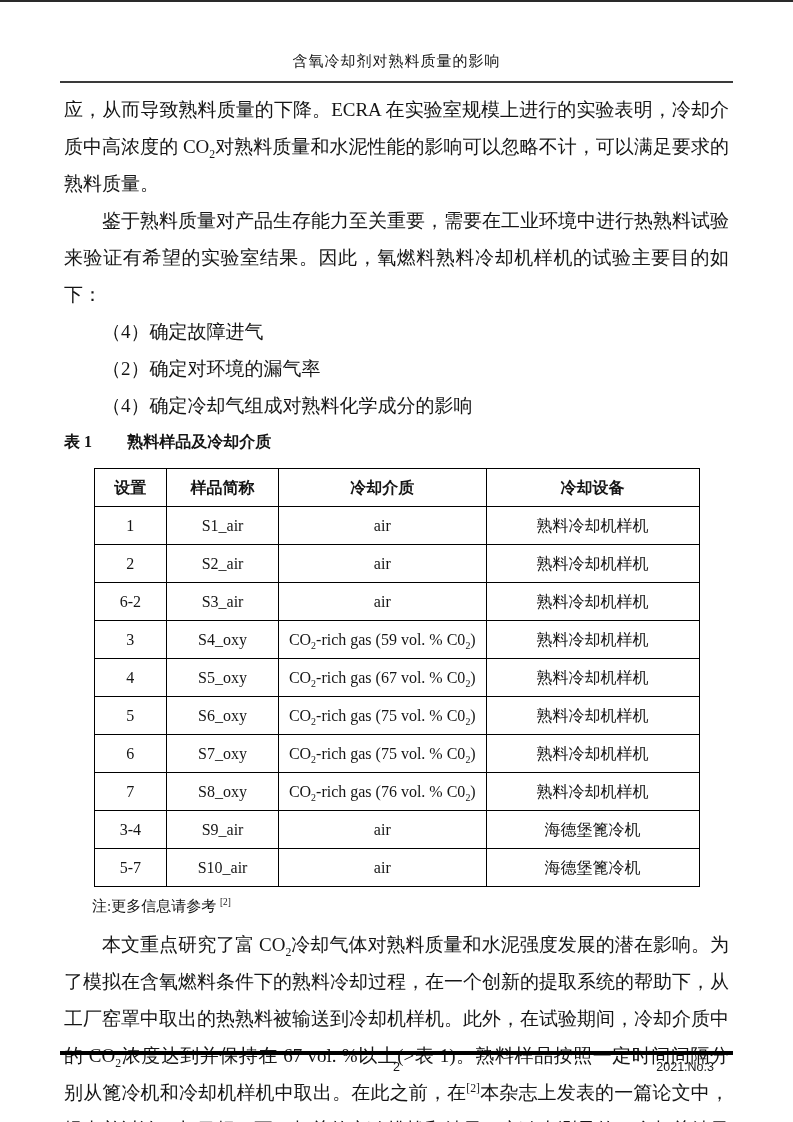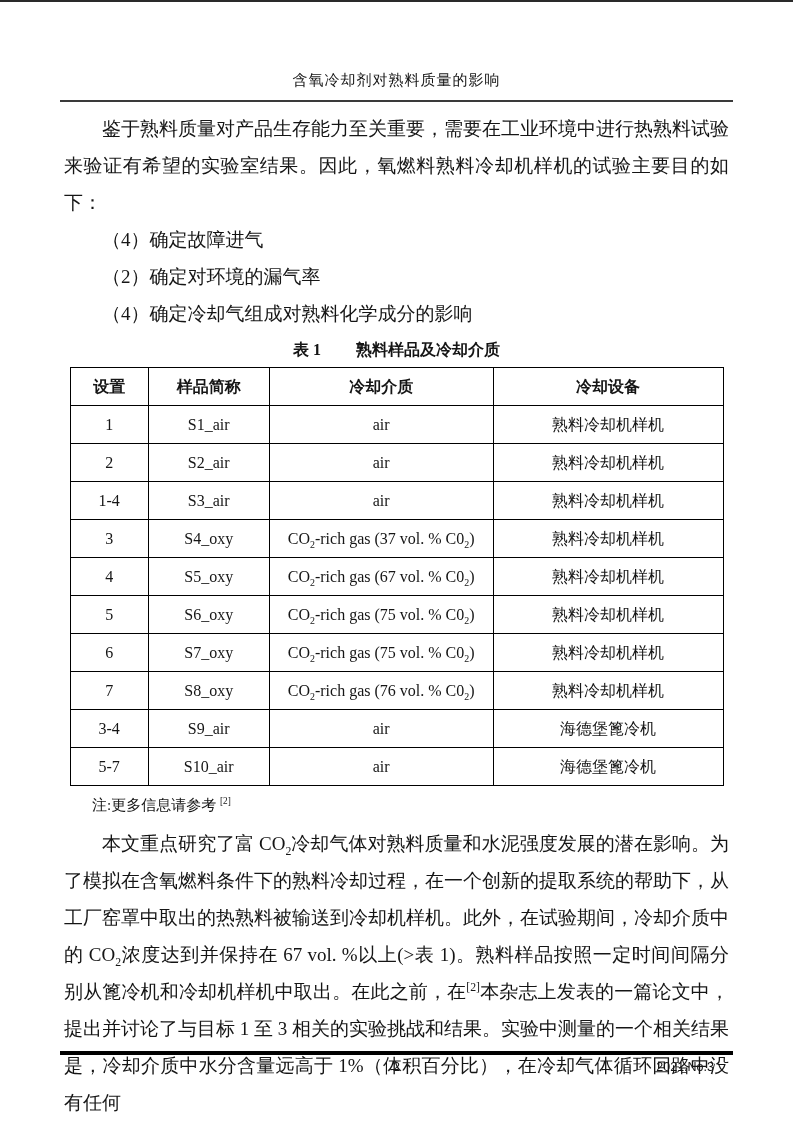--- a/index.html
+++ b/index.html
@@ -23,21 +23,21 @@
     height: 2px;
     background: #2a2a2a;
   }
   .content {
     position: absolute;
     left: 64px;
     right: 64px;
     top: 0;
   }
   .running-header {
-    padding-top: 69px;
+    padding-top: 50px;
   }
   .running-header-title {
     text-align: center;
     font-size: 15px;
     line-height: 22px;
     letter-spacing: 1px;
   }
   .header-rule {
     border: none;
     border-top: 2px solid #3a3a3a;
@@ -50,31 +50,31 @@
     text-align: justify;
   }
   .body-text p { margin: 0; }
   .par-indent { text-indent: 2em; }
   .par-noindent { text-indent: 0; }
   sub { font-size: 0.62em; line-height: 0; }
   sup { font-size: 0.62em; line-height: 0; }
   .objective { text-indent: 2em; }
 
   .table-caption {
-    text-align: center;
+    text-align: left;
     font-weight: bold;
     font-size: 16px;
     line-height: 28px;
     margin-top: 4px;
   }
   .table-caption .caption-label { margin-right: 2.2em; }
 
   table.sample-table {
-    width: 654px;
-    margin: 3px auto 0 auto;
+    width: 606px;
+    margin: 12px auto 0 auto;
     border-collapse: collapse;
     font-size: 16px;
     table-layout: fixed;
   }
   table.sample-table th,
   table.sample-table td {
     border: 1.5px solid #000;
     text-align: center;
     vertical-align: middle;
     padding: 0 2px;
@@ -134,20 +134,21 @@
   <div class="scan-top-edge"></div>
 
   <div class="content">
 
     <div class="running-header">
       <div class="running-header-title">含氧冷却剂对熟料质量的影响</div>
       <hr class="header-rule">
     </div>
 
     <div class="body-text">
+      <p class="par-noindent"><span>应，从而导致熟料质量的下降。ECRA 在实验室规模上进行的实验表明，冷却介质中高浓度的 CO</span><sub>2</sub><span>对熟料质量和水泥性能的影响可以忽略不计，可以满足要求的熟料质量。</span></p>
 
       <p class="par-indent"><span>鉴于熟料质量对产品生存能力至关重要，需要在工业环境中进行热熟料试验来验证有希望的实验室结果。因此，氧燃料熟料冷却机样机的试验主要目的如下：</span></p>
 
       <div>
           <p class="objective">（4）确定故障进气</p>
           <p class="objective">（2）确定对环境的漏气率</p>
           <p class="objective">（4）确定冷却气组成对熟料化学成分的影响</p>
         </div>
 
       <div class="table-caption">
@@ -176,29 +177,29 @@
               <td>air</td>
               <td>熟料冷却机样机</td>
             </tr>
             <tr>
               <td>2</td>
               <td>S2_air</td>
               <td>air</td>
               <td>熟料冷却机样机</td>
             </tr>
             <tr>
-              <td>1-4</td>
+              <td>6-2</td>
               <td>S3_air</td>
               <td>air</td>
               <td>熟料冷却机样机</td>
             </tr>
             <tr>
               <td>3</td>
               <td>S4_oxy</td>
-              <td><span>CO</span><sub>2</sub><span>-rich gas (37 vol. % C0</span><sub>2</sub><span>)</span></td>
+              <td><span>CO</span><sub>2</sub><span>-rich gas (59 vol. % C0</span><sub>2</sub><span>)</span></td>
               <td>熟料冷却机样机</td>
             </tr>
             <tr>
               <td>4</td>
               <td>S5_oxy</td>
               <td><span>CO</span><sub>2</sub><span>-rich gas (67 vol. % C0</span><sub>2</sub><span>)</span></td>
               <td>熟料冷却机样机</td>
             </tr>
             <tr>
               <td>5</td>

